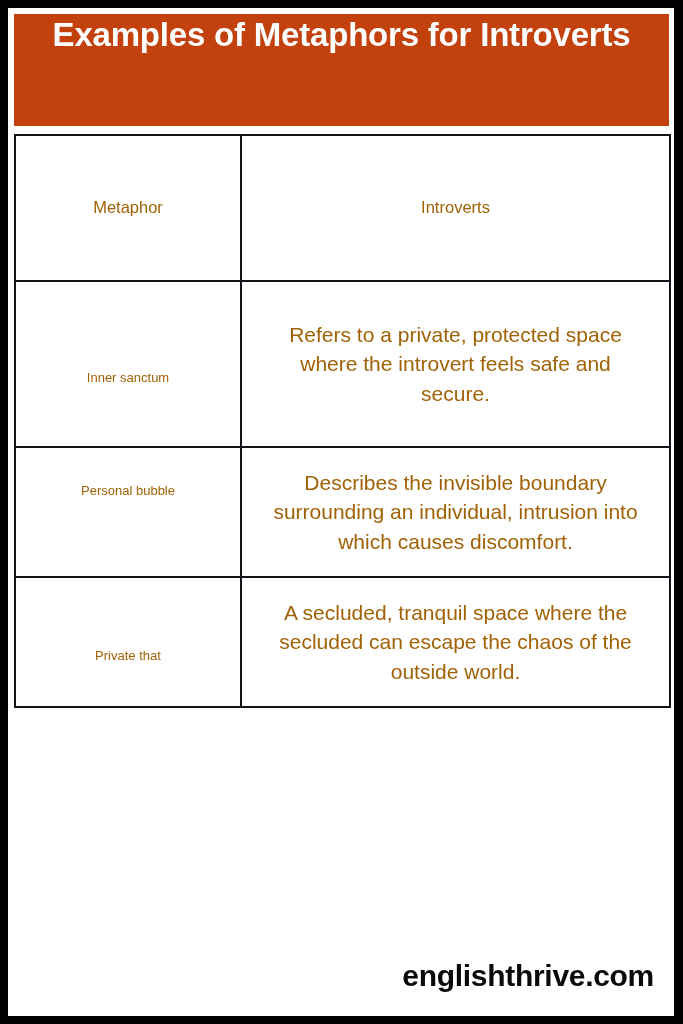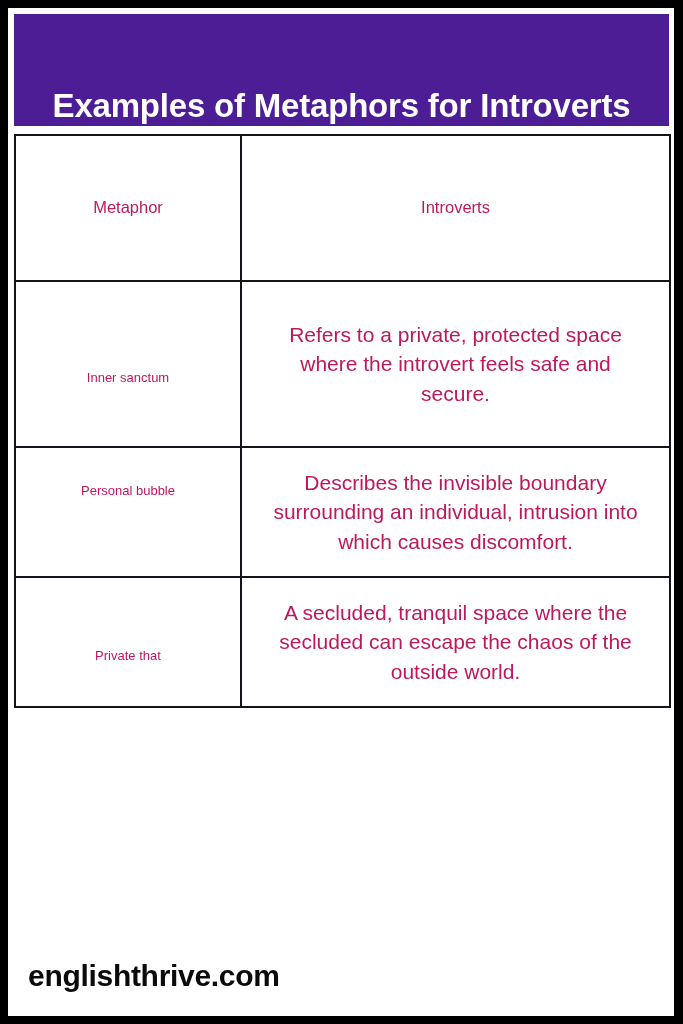--- a/index.html
+++ b/index.html
@@ -34,23 +34,23 @@
     box-sizing: border-box;
   }
 
   
   .title-banner {
     position: absolute;
     left: 6px;
     top: 6px;
     width: 655px;
     height: 112px;
-    background: #4c1d95;
+    background: #c2410c;
     display: flex;
-    align-items: flex-end;
+    align-items: flex-start;
     justify-content: center;
     box-sizing: border-box;
     padding: 0 26px;
   }
   .title-text {
     color: #ffffff;
     font-size: 33px;
     font-weight: bold;
     line-height: 1.25;
     text-align: center;
@@ -65,21 +65,21 @@
     width: 655px;
     border-collapse: collapse;
     table-layout: fixed;
     background: #ffffff;
   }
   .metaphor-table td,
   .metaphor-table th {
     border: 2px solid #13131b;
     box-sizing: border-box;
     padding: 6px 10px;
-    color: #be185d;
+    color: #a16207;
     font-size: 16.5px;
     line-height: 1.4;
     text-align: center;
     vertical-align: middle;
     font-weight: normal;
   }
   .col-metaphor { width: 226px; }
   .col-explanation { width: 429px; }
 
   thead th {
@@ -105,26 +105,27 @@
     display: block;
     font-size: 21px;
     padding: 0 12px;
   }
   
   .row-personal-bubble .metaphor-cell { vertical-align: top; }
 
   
   .footer {
     position: absolute;
-    left: 20px;
+    left: 14px;
     right: 6px;
     top: 940px;
     height: 56px;
     display: flex;
     align-items: center;
+    justify-content: flex-end;
     padding-right: 14px;
     box-sizing: border-box;
   }
   .brand {
     font-size: 30px;
     font-weight: bold;
     color: #0a0a0a;
     letter-spacing: -0.3px;
   }
 </style>

